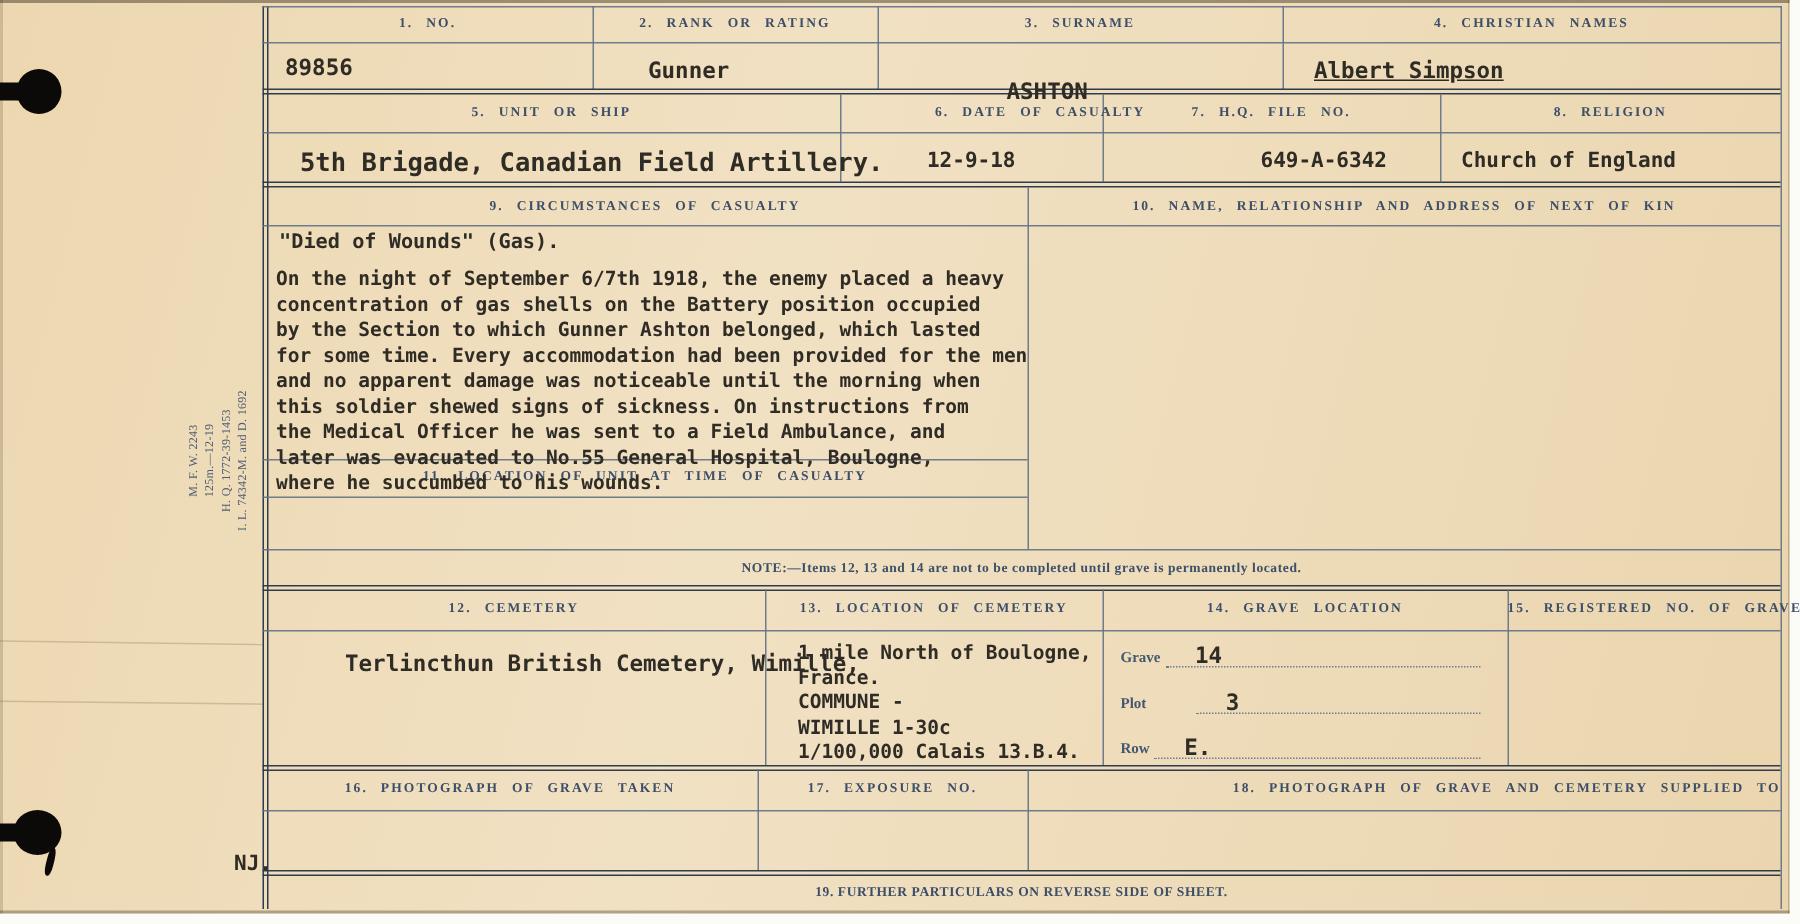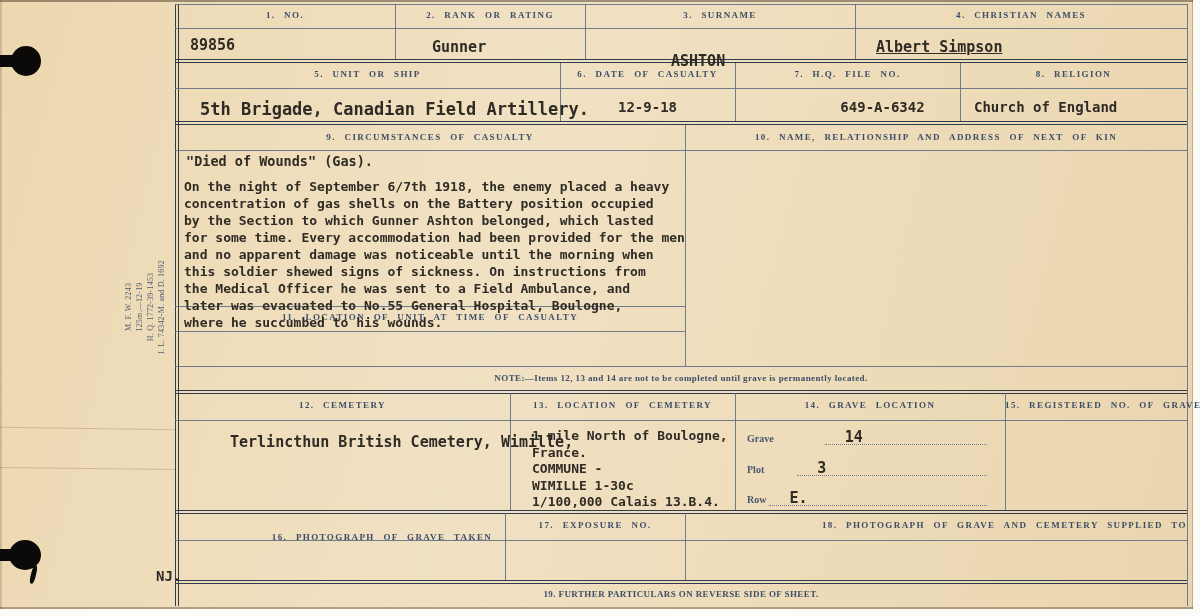--- a/index.html
+++ b/index.html
@@ -119,36 +119,36 @@
   <div class="vl" style="left:505px;top:513px;height:67px;"></div>
   <div class="vl" style="left:685px;top:513px;height:67px;"></div>
   <div class="dl" style="left:175px;top:580px;width:1012px;"></div>
 
   <div class="hdr" style="left:175px;width:220px;top:10px;">1. NO.</div>
   <div class="hdr" style="left:395px;width:190px;top:10px;">2. RANK OR RATING</div>
   <div class="hdr" style="left:585px;width:270px;top:10px;">3. SURNAME</div>
   <div class="hdr" style="left:855px;width:332px;top:10px;">4. CHRISTIAN NAMES</div>
 
   <div class="hdr" style="left:175px;width:385px;top:69px;">5. UNIT OR SHIP</div>
-  <div class="hdr" style="left:560px;width:175px;top:69px;">6. DATE OF CASUALTY</div>
+  <div class="hdr" style="left:560px;width:175px;top:69px;padding-left:46px;">6. DATE OF CASUALTY</div>
   <div class="hdr" style="left:735px;width:225px;top:69px;">7. H.Q. FILE NO.</div>
   <div class="hdr" style="left:960px;width:227px;top:69px;">8. RELIGION</div>
 
   <div class="hdr" style="left:175px;width:510px;top:132px;">9. CIRCUMSTANCES OF CASUALTY</div>
   <div class="hdr" style="left:685px;width:502px;top:132px;">10. NAME, RELATIONSHIP AND ADDRESS OF NEXT OF KIN</div>
   <div class="hdr" style="left:175px;width:510px;top:312px;">11. LOCATION OF UNIT AT TIME OF CASUALTY</div>
 
   <div class="smallnote" style="left:175px;width:1012px;top:373px;">NOTE:—Items 12, 13 and 14 are not to be completed until grave is permanently located.</div>
 
   <div class="hdr" style="left:175px;width:335px;top:400px;">12. CEMETERY</div>
   <div class="hdr" style="left:510px;width:225px;top:400px;">13. LOCATION OF CEMETERY</div>
   <div class="hdr" style="left:735px;width:270px;top:400px;">14. GRAVE LOCATION</div>
   <div class="hdr" style="left:1005px;width:182px;top:400px;">15. REGISTERED NO. OF GRAVE</div>
 
-  <div class="hdr" style="left:175px;width:330px;top:532px;padding-left:42px;">16. PHOTOGRAPH OF GRAVE TAKEN</div>
+  <div class="hdr" style="left:175px;width:330px;top:520px;">16. PHOTOGRAPH OF GRAVE TAKEN</div>
   <div class="hdr" style="left:505px;width:180px;top:520px;">17. EXPOSURE NO.</div>
   <div class="hdr" style="left:685px;width:502px;top:520px;text-align:right;">18. PHOTOGRAPH OF GRAVE AND CEMETERY SUPPLIED TO</div>
 
   <div class="smallnote" style="left:175px;width:1012px;top:589px;">19. FURTHER PARTICULARS ON REVERSE SIDE OF SHEET.</div>
 
   <div class="typed" style="left:190px;top:36px;">89856</div>
   <div class="typed" style="left:432px;top:38px;">Gunner</div>
   <div class="typed" style="left:637px;top:52px;margin-left:34px;">ASHTON</div>
   <div class="typed" style="left:876px;top:38px;text-decoration:underline;">Albert Simpson</div>
 
@@ -168,21 +168,21 @@
 later was evacuated to No.55 General Hospital, Boulogne,
 where he succumbed to his wounds.</div>
 
   <div class="typed" style="left:194px;top:433px;font-size:15px;margin-left:36px;">Terlincthun British Cemetery, Wimille,</div>
   <div class="typed pre cemloc" style="left:520px;top:428px;width:212px;margin-left:12px;">1 mile North of Boulogne,
 France.
 COMMUNE -
 WIMILLE 1-30c
 1/100,000 Calais 13.B.4.</div>
 
-  <div class="grave-row" style="left:747px;top:425px;width:240px;gap:48px;">
+  <div class="grave-row" style="left:747px;top:425px;width:240px;">
     <span class="grave-label">Grave</span>
     <span class="grave-dots">
       <span class="grave-val">14</span>
     </span>
   </div>
   <div class="grave-row" style="left:747px;top:456px;width:240px;gap:30px;">
     <span class="grave-label">Plot</span>
     <span class="grave-dots">
       <span class="grave-val">3</span>
     </span>

